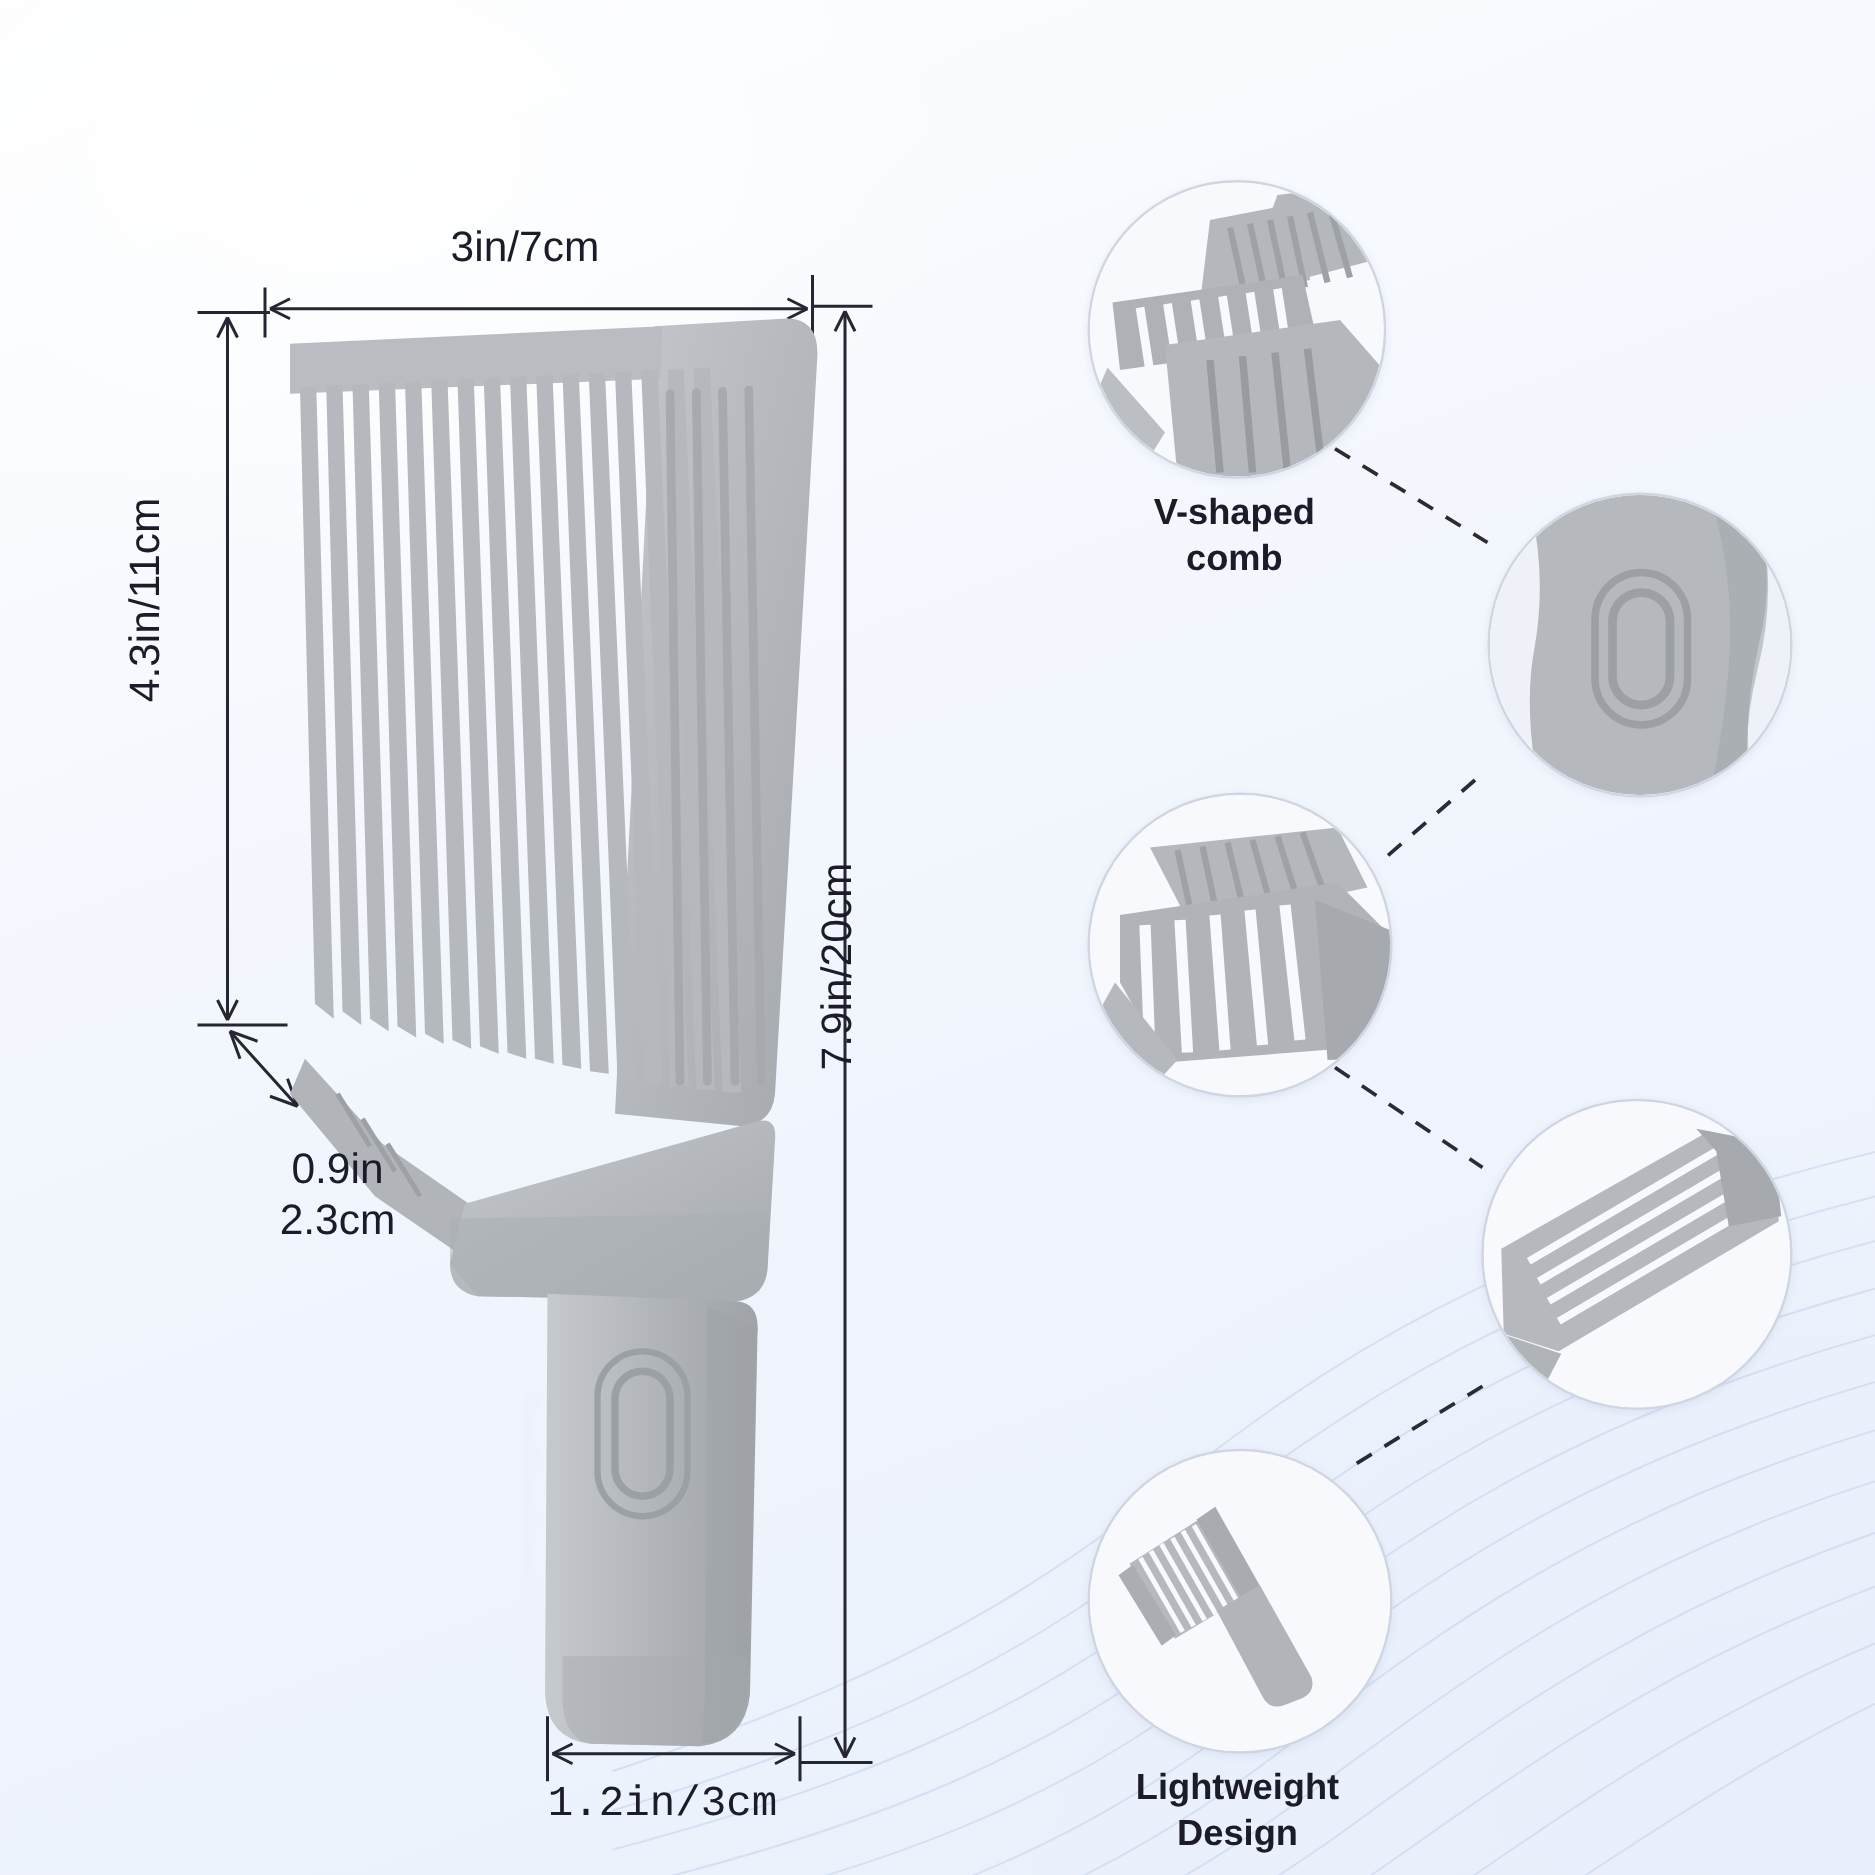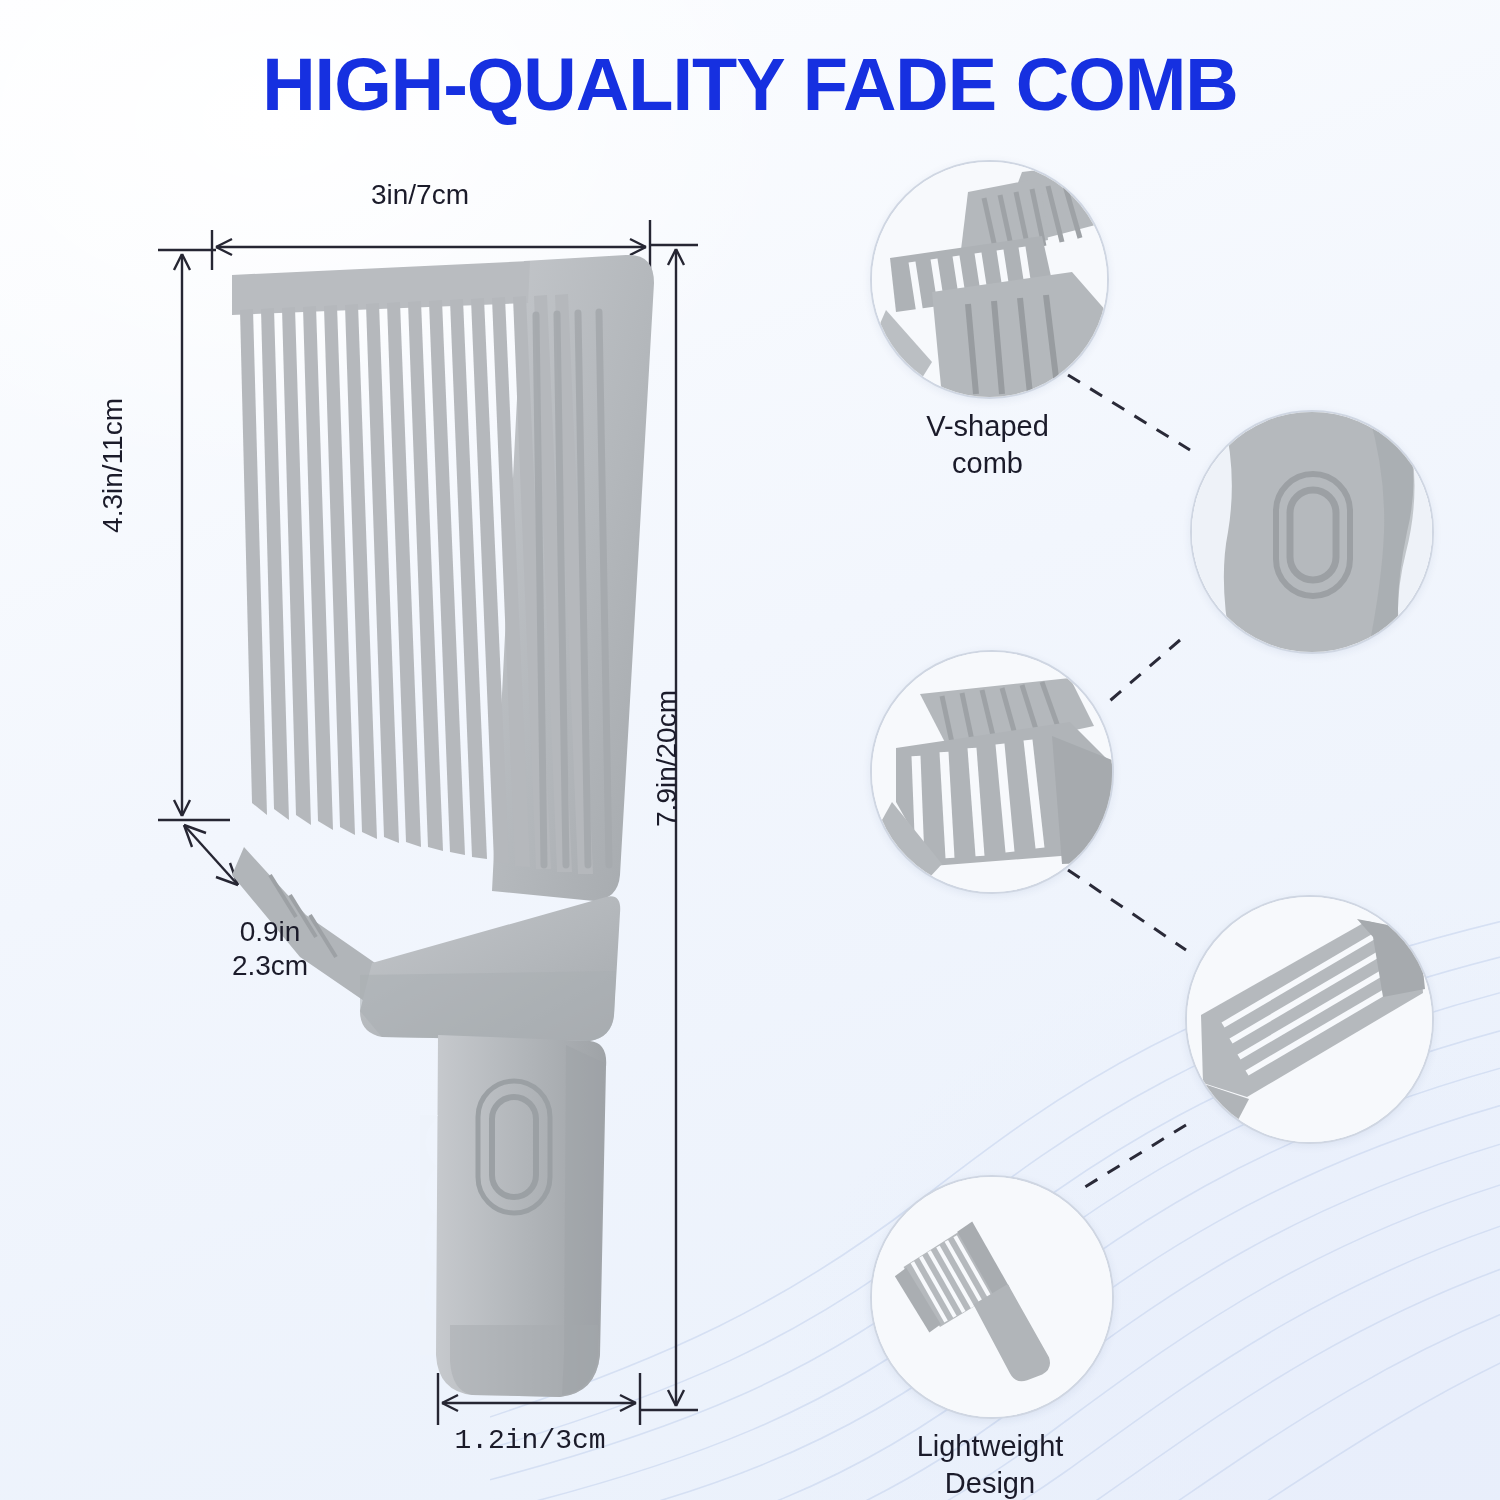--- a/index.html
+++ b/index.html
@@ -55,21 +55,21 @@
     left: 120px;
     top: 175px;
     width: 640px;
     height: 1300px;
   }
 
   
   .dim-label {
     position: absolute;
     color: #1b1b2a;
-    font-size: 28px;
+    font-size: 34px;
     line-height: 1.22;
     text-align: center;
     white-space: pre-line;
   }
   .dim-top {
     left: 300px;
     top: 178px;
     width: 240px;
   }
   .dim-left {
@@ -97,23 +97,24 @@
     left: 410px;
     top: 1424px;
     width: 240px;
     font-family: Liberation Mono, monospace;
   }
 
   
   .features {
     position: absolute;
     left: 830px;
-    top: 160px;
+    top: 144px;
     width: 640px;
     height: 1330px;
+    font-weight: bold;
   }
   .bubble {
     position: absolute;
     border-radius: 50%;
     overflow: hidden;
     background: #fbfcfe;
     border: 2px solid #cfd6e2;
     box-shadow: 0 2px 8px rgba(40,60,110,0.08);
   }
   .caption {
@@ -141,21 +142,20 @@
       <path d="M0 920 C 240 875 375 815 505 715 C 635 615 775 505 1060 432"></path>
       <path d="M60 940 C 270 900 395 845 525 748 C 655 650 790 542 1060 470"></path>
       <path d="M130 955 C 300 925 420 875 550 780 C 680 685 810 580 1060 510"></path>
       <path d="M210 965 C 340 945 450 900 575 812 C 700 722 830 620 1060 550"></path>
       <path d="M300 972 C 390 960 480 925 600 845 C 720 762 850 660 1060 592"></path>
       <path d="M390 978 C 450 972 520 950 630 880 C 745 805 870 705 1060 635"></path>
       <path d="M480 982 C 520 980 570 968 665 912 C 775 848 895 752 1060 680"></path>
     </g>
   </svg>
 
-  <div class="title">HIGH-QUALITY FADE COMB</div>
 
   <svg class="product" viewBox="0 0 640 1300">
     <defs>
       <linearGradient id="gcomb" x1="0" y1="0" x2="1" y2="1">
         <stop offset="0%" stop-color="#c3c6ca"></stop>
         <stop offset="55%" stop-color="#b3b7bb"></stop>
         <stop offset="100%" stop-color="#a5a9ad"></stop>
       </linearGradient>
       <linearGradient id="ghandle" x1="0" y1="0" x2="1" y2="0">
         <stop offset="0%" stop-color="#c6c9cd"></stop>

